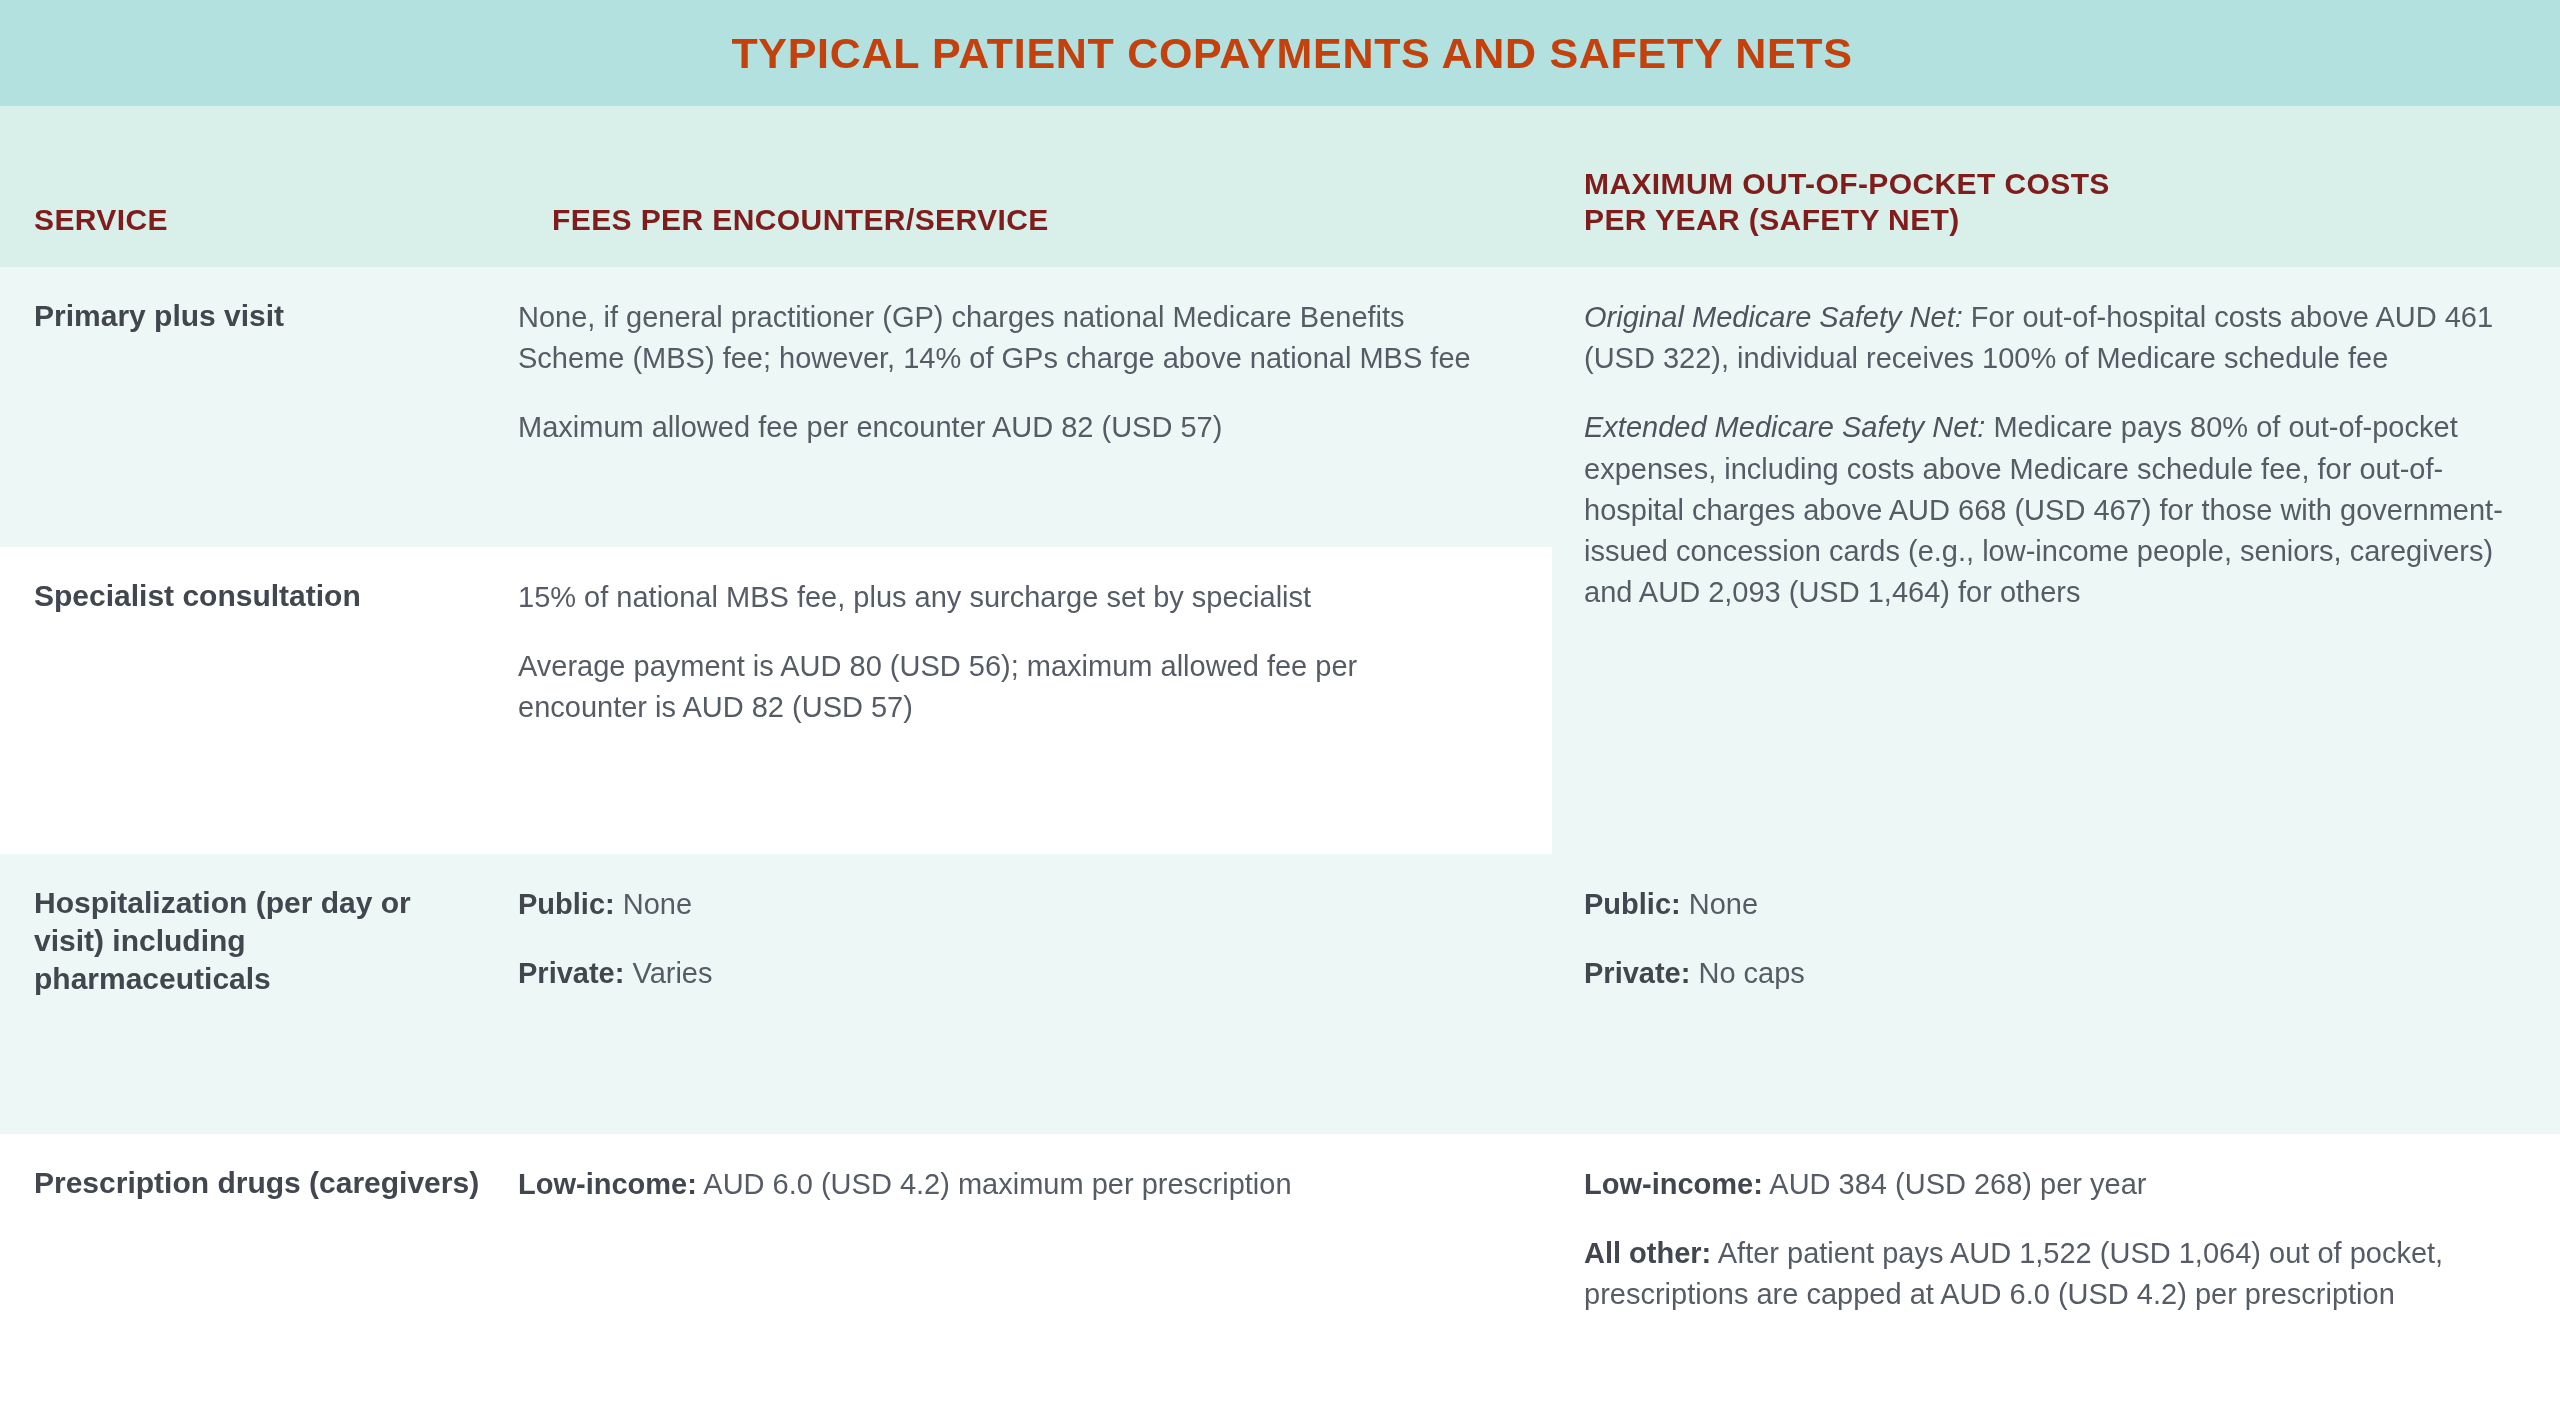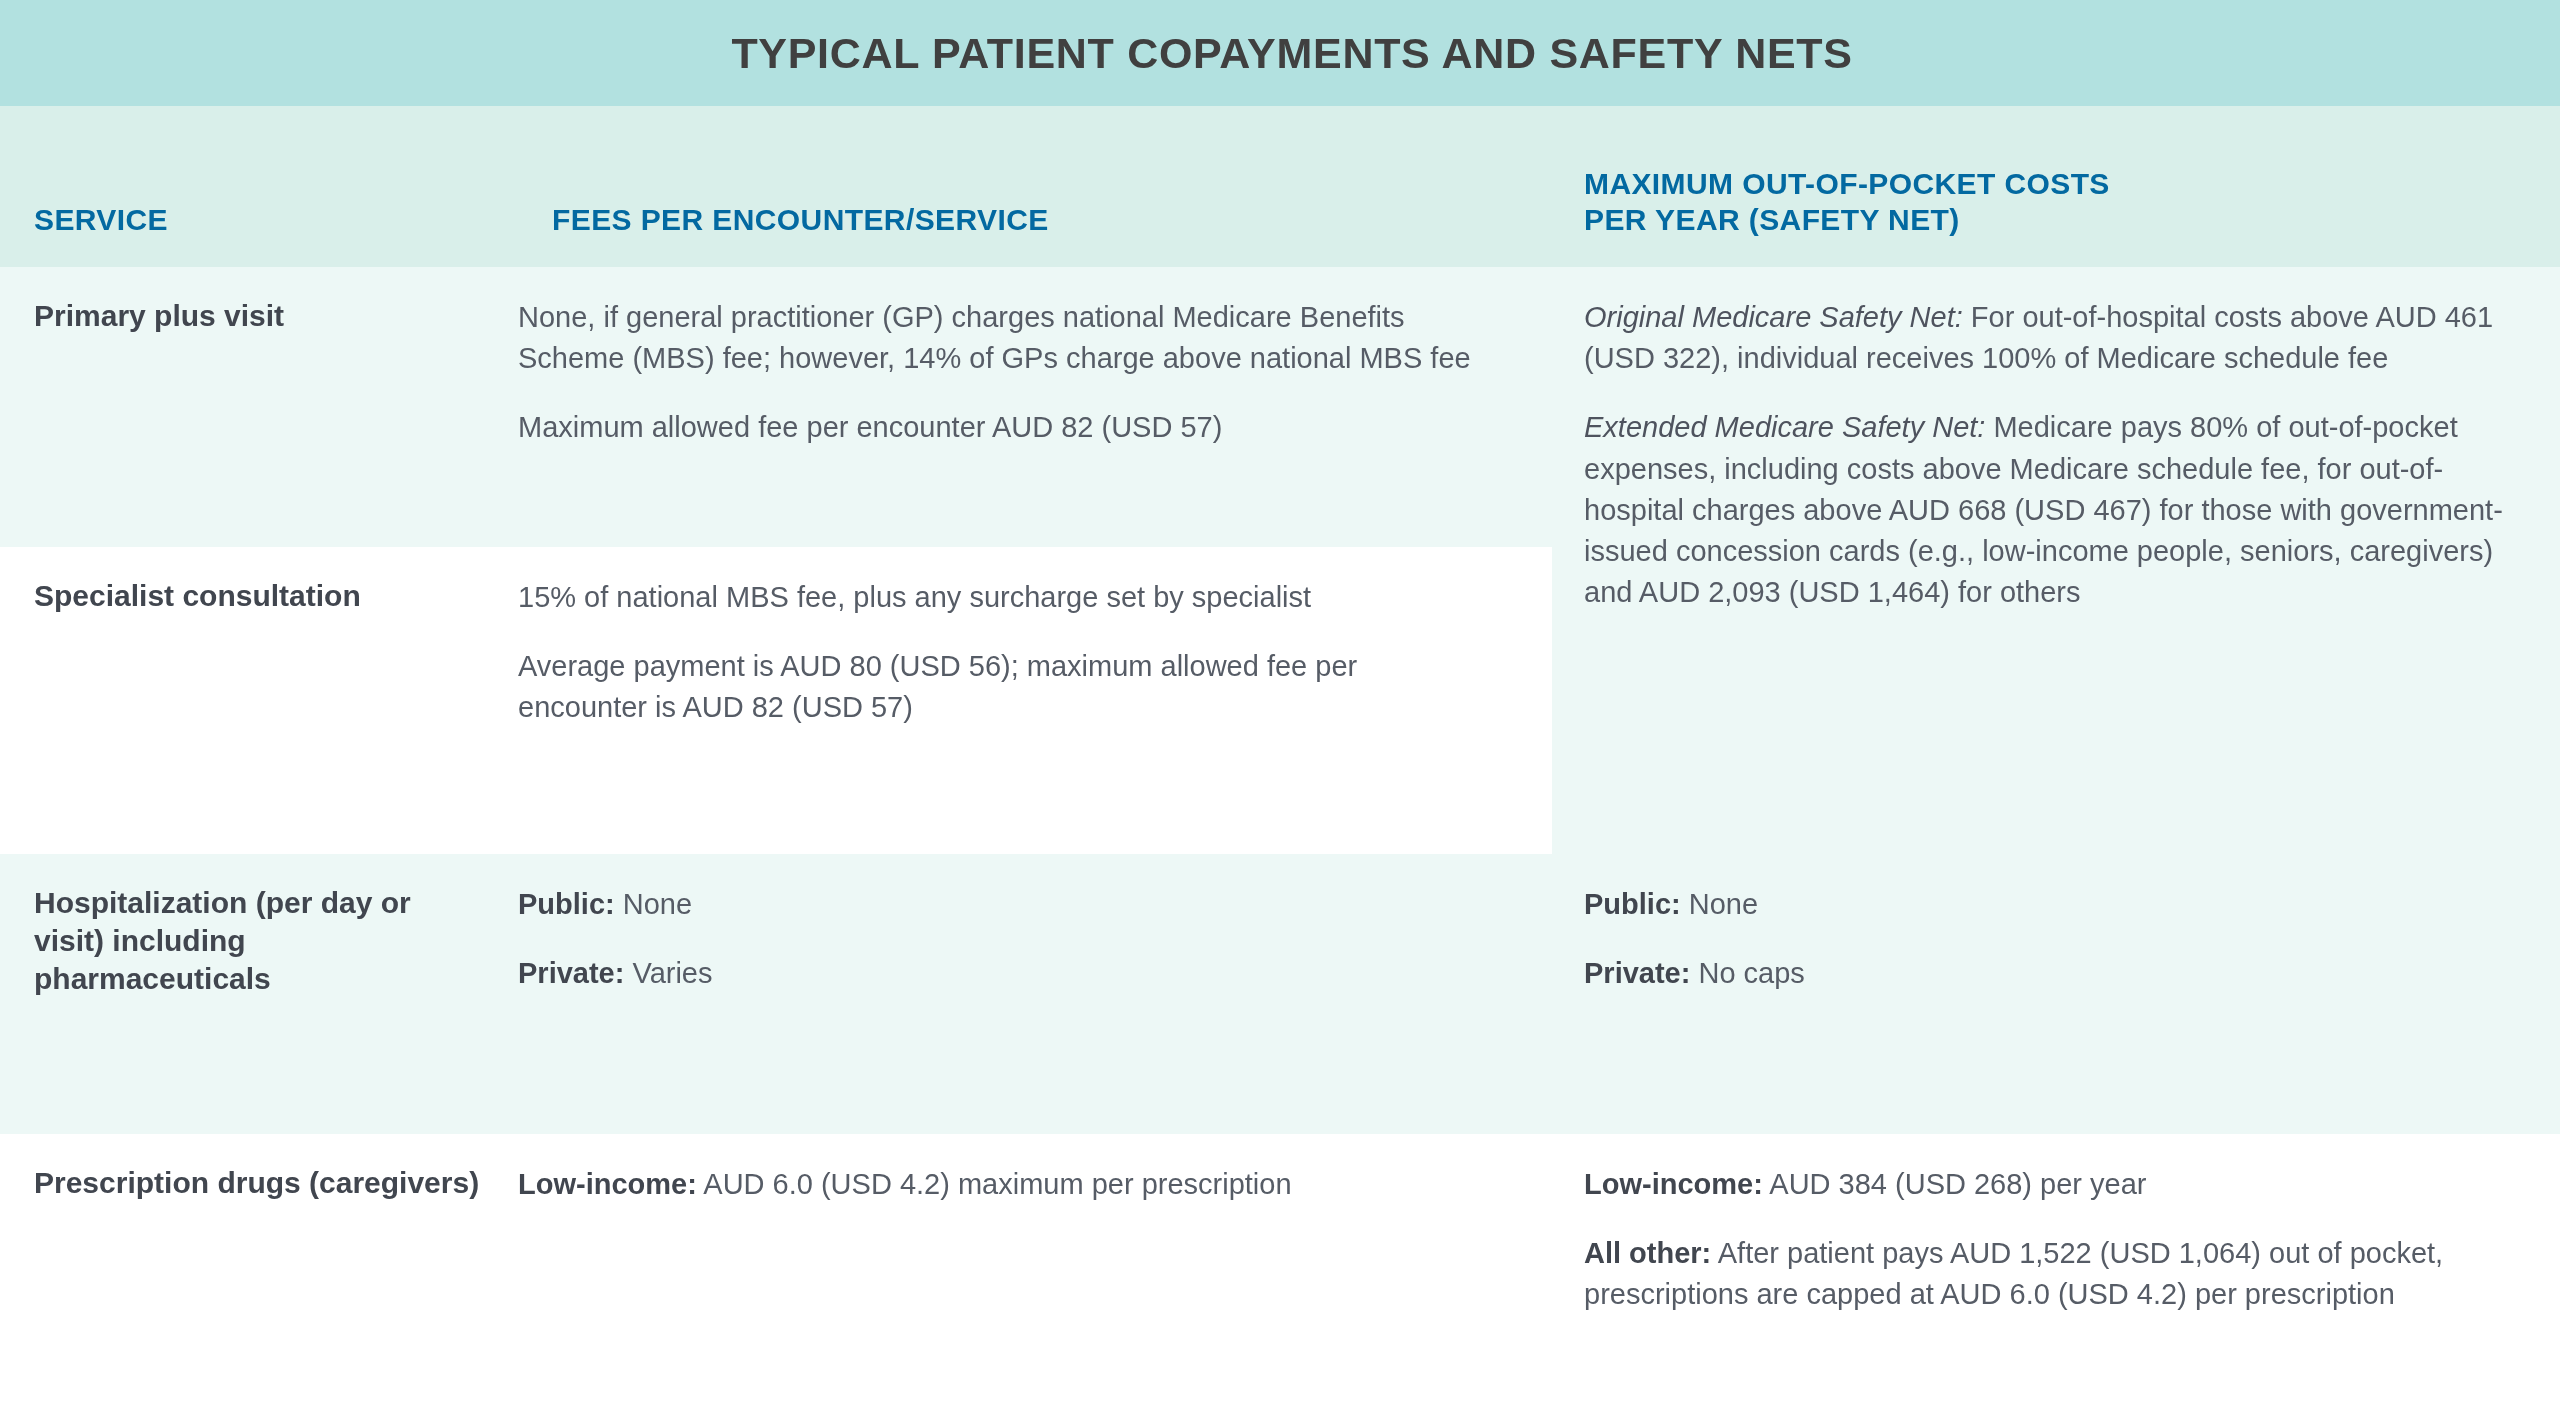--- a/index.html
+++ b/index.html
@@ -26,21 +26,21 @@
     height: 106px;
     background: #b2e1e0;
     display: flex;
     align-items: center;
     justify-content: center;
   }
   .title-text {
     font-size: 43px;
     font-weight: 700;
     letter-spacing: 0.7px;
-    color: #404040;
+    color: #c2410c;
     text-transform: uppercase;
     text-align: center;
     line-height: 1;
     margin-left: 24px;
   }
 
   
   .grid {
     display: grid;
     grid-template-columns: 518px 1034px 1008px;
@@ -61,21 +61,21 @@
     display: flex;
     flex-direction: column;
     justify-content: flex-end;
     padding-bottom: 28px;
   }
   .hdr-text {
     font-size: 30px;
     font-weight: 700;
     letter-spacing: 0.4px;
     text-transform: uppercase;
-    color: #0369a1;
+    color: #7f1d1d;
     line-height: 1.22;
   }
   .hdr.col3 { padding-left: 32px; }
 
   
   .body-cell {
     box-sizing: border-box;
     padding-left: 34px;
     padding-right: 30px;
     padding-top: 30px;

